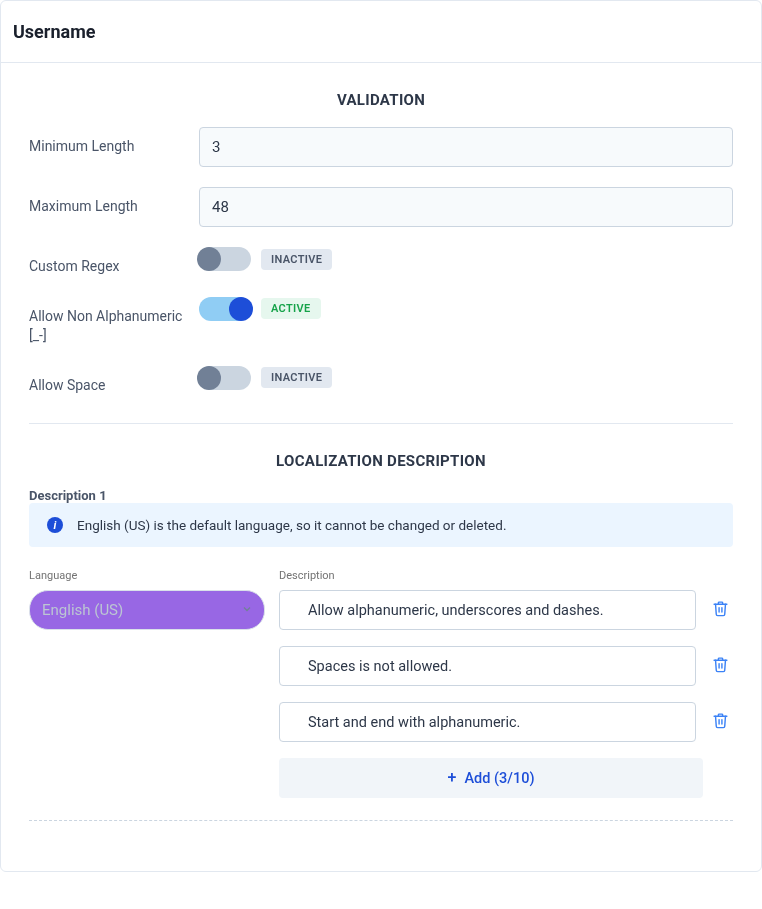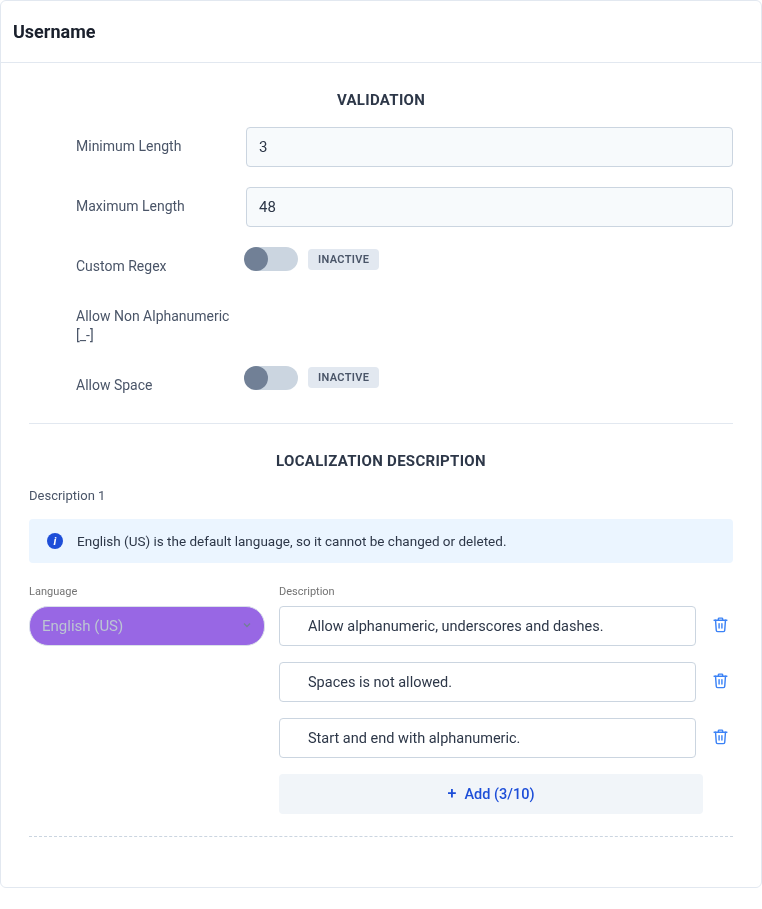--- a/index.html
+++ b/index.html
@@ -45,21 +45,20 @@
       align-items: flex-start;
       margin-bottom: 20px;
     }
     .form-label {
       width: 170px;
       flex-shrink: 0;
       color: #4a5568;
       font-size: 14px;
       padding-top: 10px;
       line-height: 1.4;
-      margin-left: 47px;
     }
     .form-control-col {
       flex: 1;
       display: flex;
       align-items: center;
       gap: 10px;
     }
     .text-input {
       width: 100%;
       height: 40px;
@@ -147,23 +146,22 @@
       background: #e6f7ee;
       color: #16a34a;
     }
     .divider {
       border: none;
       border-top: 1px solid #e2e8f0;
       margin: 28px 0;
     }
     .sub-heading {
       font-size: 13px;
-      font-weight: 400;
+      font-weight: 700;
       color: #4a5568;
-      margin-bottom: 16px;
     }
     .info-banner {
       display: flex;
       align-items: center;
       gap: 14px;
       padding: 14px 18px;
       background: #ebf5ff;
       border-radius: 4px;
       margin-bottom: 22px;
     }
@@ -293,20 +291,27 @@
           <div class="toggle-track"></div>
           <div class="toggle-knob"></div>
         </div>
         <span class="badge badge-inactive">INACTIVE</span>
       </div>
     </div>
 
 
     <div class="form-row">
       <div class="form-label">Allow Non Alphanumeric [_-]</div>
+      <div class="form-control-col">
+        <div class="toggle toggle-on">
+          <div class="toggle-track"></div>
+          <div class="toggle-knob"></div>
+        </div>
+        <span class="badge badge-active">ACTIVE</span>
+      </div>
     </div>
 
     <div class="form-row">
       <div class="form-label">Allow Space</div>
       <div class="form-control-col">
         <div class="toggle toggle-off">
           <div class="toggle-track"></div>
           <div class="toggle-knob"></div>
         </div>
         <span class="badge badge-inactive">INACTIVE</span>

